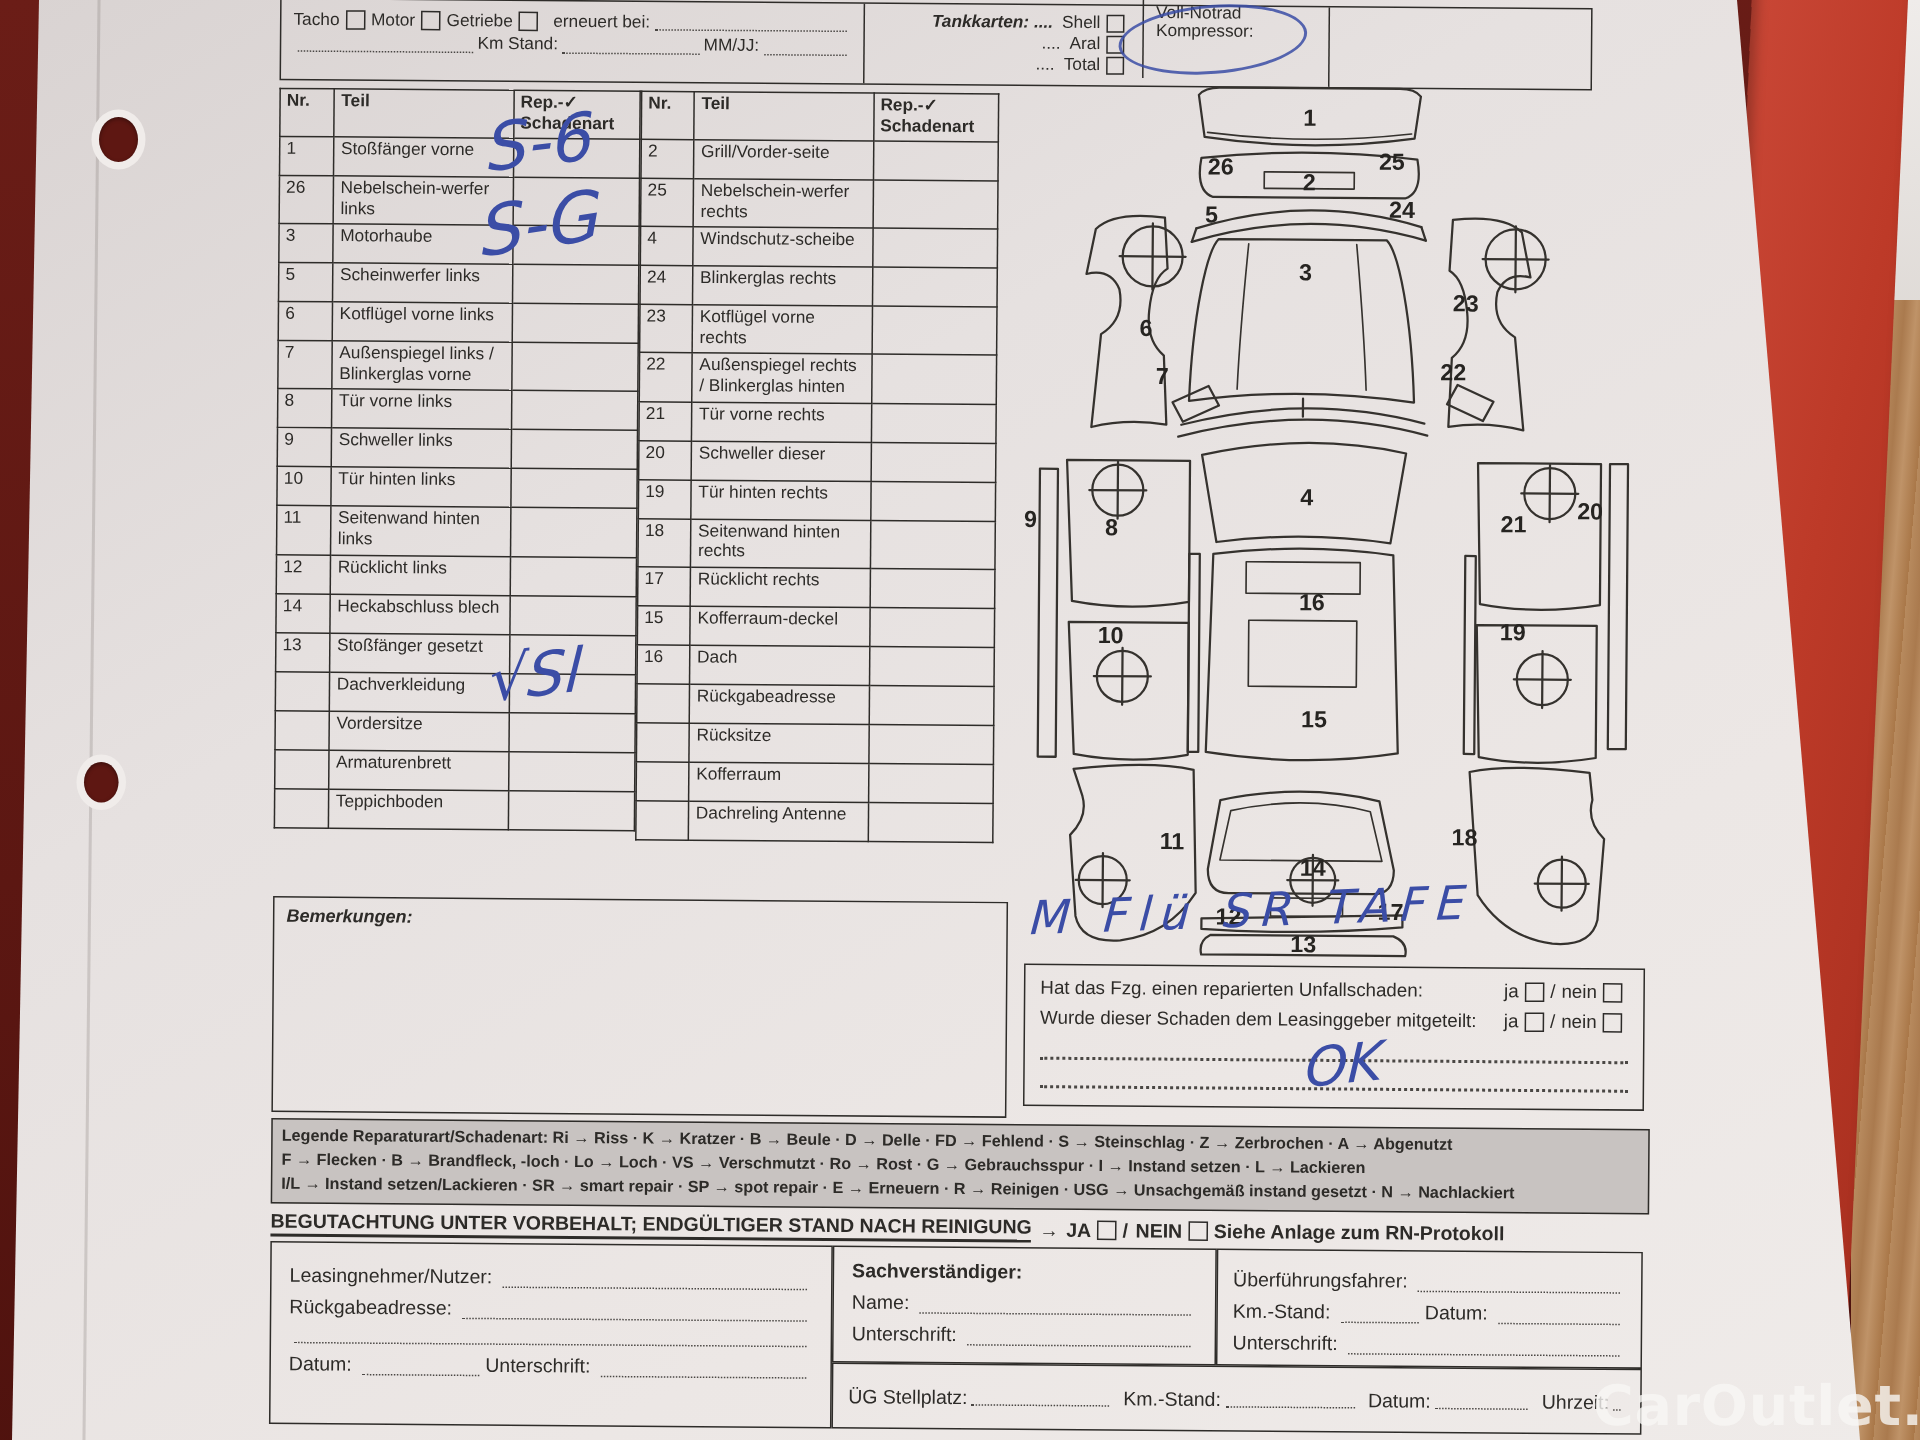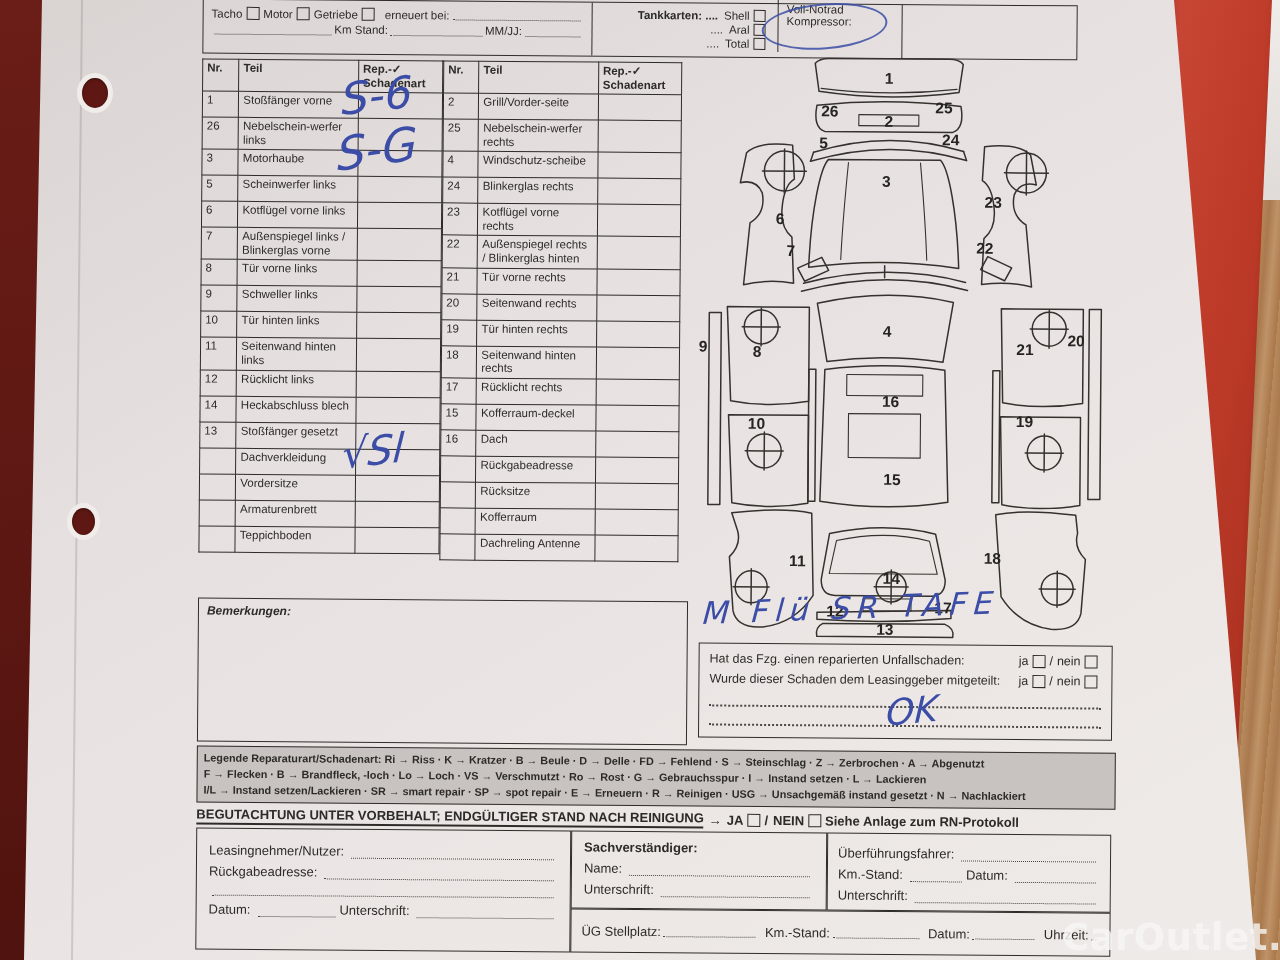--- a/index.html
+++ b/index.html
@@ -14,21 +14,21 @@
         background:repeating-linear-gradient(95deg,#b78a5e 0px,#aa7a4e 9px,#bf9368 17px,#a97748 27px);}
   .folder-strip{position:absolute;top:-12px;left:1146px;width:104px;height:990px;
         transform:rotate(2.6deg);
         background:linear-gradient(100deg,#c94736 0%,#bd3a28 45%,#a72f1f 100%);
         box-shadow:inset 4px 0 8px rgba(0,0,0,.25);}
 
   
   .sheet{position:absolute;inset:0;
          clip-path:polygon(26px 0,1158px 0,1240px 960px,8px 960px);
          background:linear-gradient(150deg,#d9d3d2 0%,#e6e1e0 35%,#ece7e5 70%,#efebe9 100%);
-         box-shadow:10px 0 20px rgba(0,0,0,.4);margin-left:16px;}
+         box-shadow:10px 0 20px rgba(0,0,0,.4);}
   .fold-line{position:absolute;top:0;left:60px;width:2px;height:960px;background:rgba(120,110,108,.25);transform:rotate(.6deg);}
   .hole{position:absolute;border-radius:50%;background:#5e1712;box-shadow:0 0 0 5px #f0ecea,0 1px 3px rgba(0,0,0,.4) inset;}
   .hole1{left:66px;top:78px;width:26px;height:30px;}
   .hole2{left:56px;top:508px;width:23px;height:27px;}
 
   
   .form{position:absolute;inset:0;transform:rotate(.45deg);color:#2d2b28;}
   .bx{position:absolute;border:1.6px solid #2e2c29;box-sizing:border-box;}
 
   
@@ -39,21 +39,21 @@
   .tc2{width:186px;}
   .tc3{width:124px;overflow:hidden;}
   .tc4{flex:1;}
   .trow{display:flex;align-items:center;white-space:nowrap;margin:3px 0;}
   .trow .gap{width:6px;}
   .cb{display:inline-block;width:11px;height:11px;border:1.7px solid #2d2b29;margin:0 4px;flex:none;vertical-align:-1px;}
   .cb.sm{width:10px;height:10px;}
   .dl{display:inline-block;border-bottom:1.9px dotted #4a4744;height:10px;margin:0 3px;}
   .fl{flex:1;}
   .tankrow{display:flex;align-items:center;justify-content:flex-end;font-size:11.5px;margin:2px 0;}
-  .tankrow b{font-weight:bold;margin-right:6px;}
+  .tankrow b{font-weight:bold;margin-right:6px;font-style:italic;}
   .pen{color:#3b4da6;font-style:italic;font-family:"DejaVu Sans",sans-serif;}
   .ellipse{position:absolute;left:742px;top:2px;width:122px;height:42px;border:2.6px solid #3b4da6;border-radius:50%;transform:rotate(-5deg);opacity:.85;}
 
   
   table.parts{position:absolute;border-collapse:collapse;font-size:11.5px;line-height:1.18;}
   table.parts td,table.parts th{border:1.4px solid #2e2c29;padding:2px 4px;vertical-align:top;text-align:left;}
   table.parts th{font-weight:bold;height:26px;}
   .pt-left{left:183px;top:62px;width:241px;}
   .pt-right{left:424px;top:62px;width:239px;}
   .c-nr{width:30px;}
@@ -305,21 +305,21 @@
               <td class="c-teil">Außenspiegel rechts / Blinkerglas hinten</td>
               <td class="c-rep"></td>
             </tr>
             <tr class="prow">
               <td class="c-nr">21</td>
               <td class="c-teil">Tür vorne rechts</td>
               <td class="c-rep"></td>
             </tr>
             <tr class="prow">
               <td class="c-nr">20</td>
-              <td class="c-teil">Seitenwand rechts</td>
+              <td class="c-teil">Schweller dieser</td>
               <td class="c-rep"></td>
             </tr>
             <tr class="prow">
               <td class="c-nr">19</td>
               <td class="c-teil">Tür hinten rechts</td>
               <td class="c-rep"></td>
             </tr>
             <tr class="prow">
               <td class="c-nr">18</td>
               <td class="c-teil">Seitenwand hinten rechts</td>

